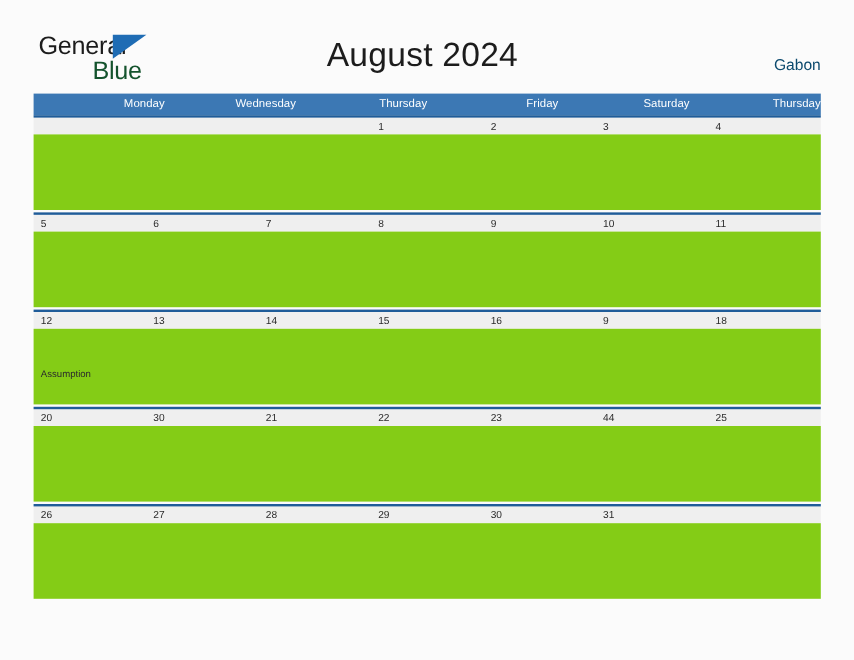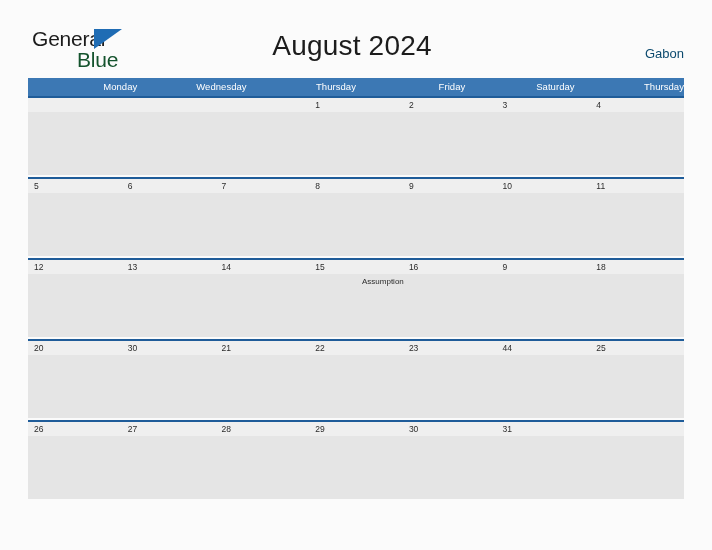--- a/index.html
+++ b/index.html
@@ -136,21 +136,22 @@
     font-size: 8.5px;
     color: #2b2b2b;
     line-height: 14px;
     padding-left: 6px;
     box-sizing: border-box;
   }
   .events-strip {
     display: flex;
     width: 656px;
     height: 63px;
-    background: #e5e5e5;
+    background: #84cc16;
+    flex-direction: column;
   }
   .event-cell {
     flex: 1 1 0;
     min-width: 0;
     padding: 2px 4px 0 6px;
     box-sizing: border-box;
   }
   .event-text {
     font-size: 8px;
     color: #2b2b2b;

